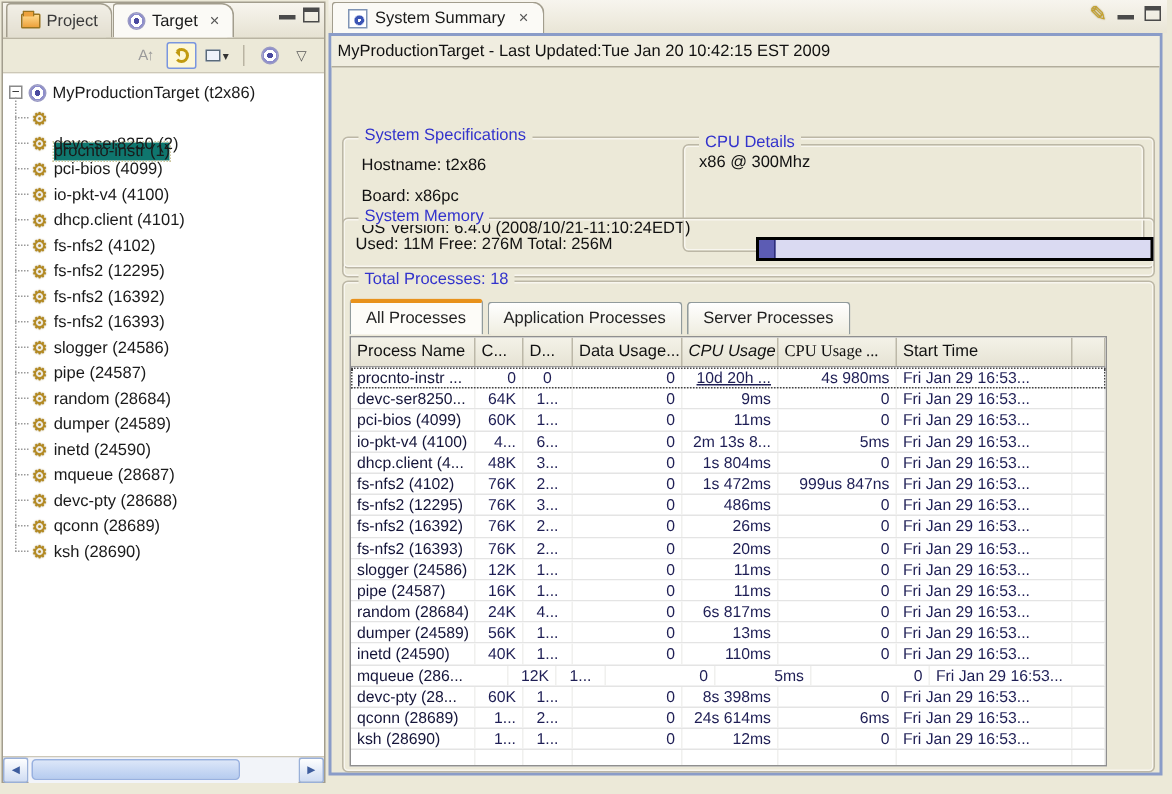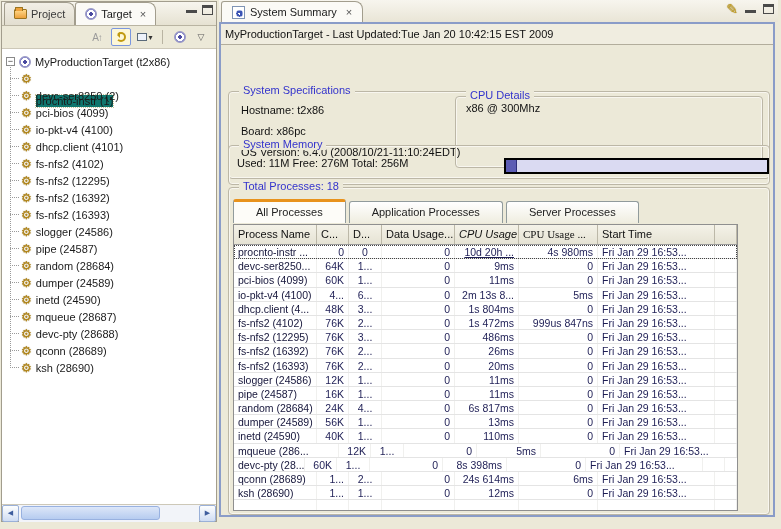--- a/index.html
+++ b/index.html
@@ -98,21 +98,21 @@
   .cpu-line{ position:absolute; left:10px; top:5px; color:#111;}
 
   .gb-mem{ left:7px; top:121px; width:542px; height:40px;}
   .mem-line{ position:absolute; left:8px; top:11px; color:#111; white-space:nowrap;}
   .mem-bar{ position:absolute; left:275px; top:12px; width:265px; height:16px;
     border:2px solid #000; background:#dadaf2;}
   .mem-used{ height:100%; background:#5c5cb4; border-right:1px solid #2e2e7a;}
 
   .gb-proc{ left:7px; top:163px; width:542px; height:328px;}
   .ptab-row{ position:absolute; left:4px; top:9px; height:26px; display:flex; align-items:flex-end;}
-  .ptab{ padding:4px 22px 5px; border:1px solid #919b9c; border-bottom:none;
+  .ptab{ padding:4px 10px 5px; border:1px solid #919b9c; border-bottom:none;
     border-radius:3px 3px 0 0; background:linear-gradient(#ffffff,#efede0);
     margin-right:3px; color:#222; position:relative;}
   .ptab.active{ background:#fdfcf8; border-top:3px solid #e8921c; padding-top:4px; z-index:2;}
 
   .proc-table{ position:absolute; left:4px; top:36px; width:505px; height:287px;
     background:#fff; border:1px solid #8f8f8f; overflow:hidden;}
   .t-head{ display:flex; height:20px; background:linear-gradient(#f4f2e8,#e6e3d4);
     border-bottom:1px solid #9a9a9a;}
   .t-hcell{ line-height:19px; padding:0 4px; color:#111; border-right:1px solid #bcb8a8;
     white-space:nowrap; overflow:hidden; flex:none;}
@@ -468,21 +468,21 @@
             <div class="t-cell al-l name" style="width: 105px;">mqueue (286...</div>
             <div class="t-cell al-r" style="width: 32px;">12K</div>
             <div class="t-cell al-c" style="width: 33px;">1...</div>
             <div class="t-cell al-r" style="width: 73px;">0</div>
             <div class="t-cell al-r" style="width: 64px;">5ms</div>
             <div class="t-cell al-r" style="width: 79px;">0</div>
             <div class="t-cell al-l" style="width: 117px;">Fri Jan 29 16:53...</div>
             <div class="t-cell al-l" style="width: 22px;"></div>
           </div>
           <div class="t-row">
-            <div class="t-cell al-l name" style="width: 71px;">devc-pty (28...</div>
+            <div class="t-cell al-l name" style="width: 83px;">devc-pty (28...</div>
             <div class="t-cell al-r" style="width: 32px;">60K</div>
             <div class="t-cell al-c" style="width: 33px;">1...</div>
             <div class="t-cell al-r" style="width: 73px;">0</div>
             <div class="t-cell al-r" style="width: 64px;">8s 398ms</div>
             <div class="t-cell al-r" style="width: 79px;">0</div>
             <div class="t-cell al-l" style="width: 117px;">Fri Jan 29 16:53...</div>
             <div class="t-cell al-l" style="width: 22px;"></div>
           </div>
           <div class="t-row">
             <div class="t-cell al-l name" style="width: 83px;">qconn (28689)</div>

